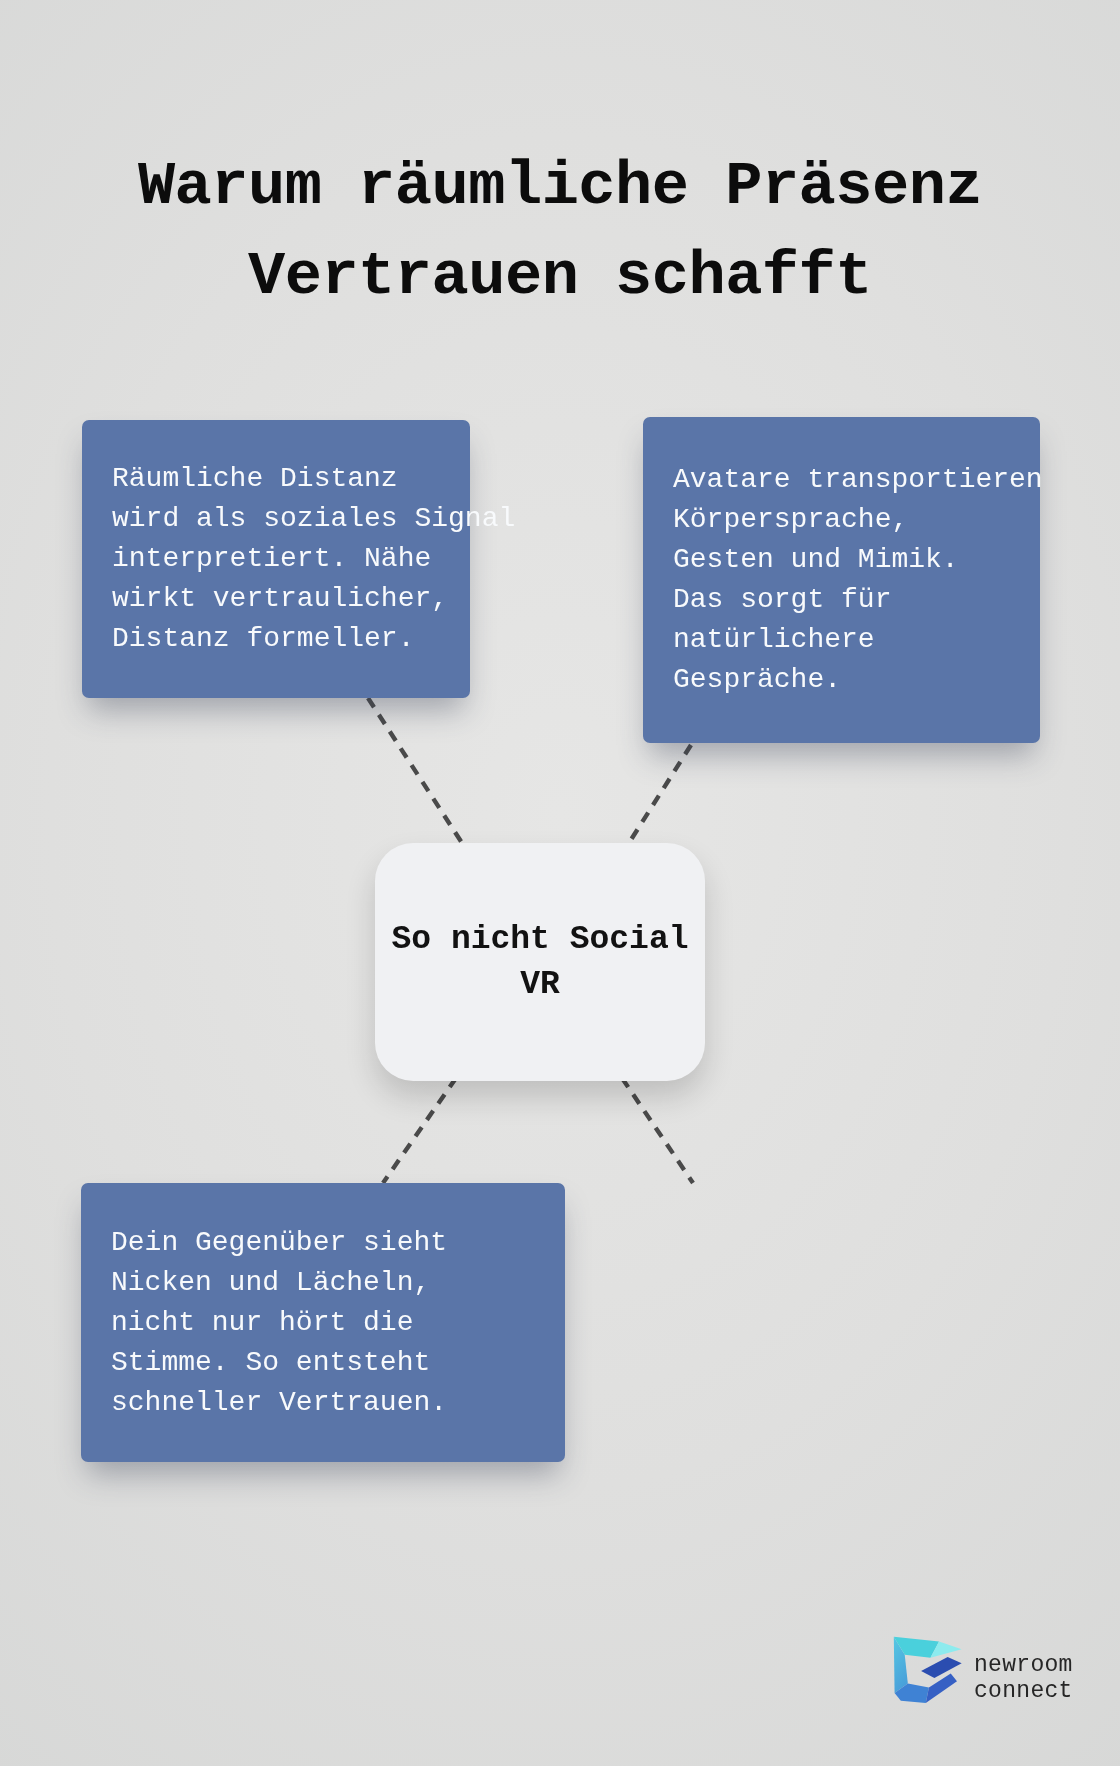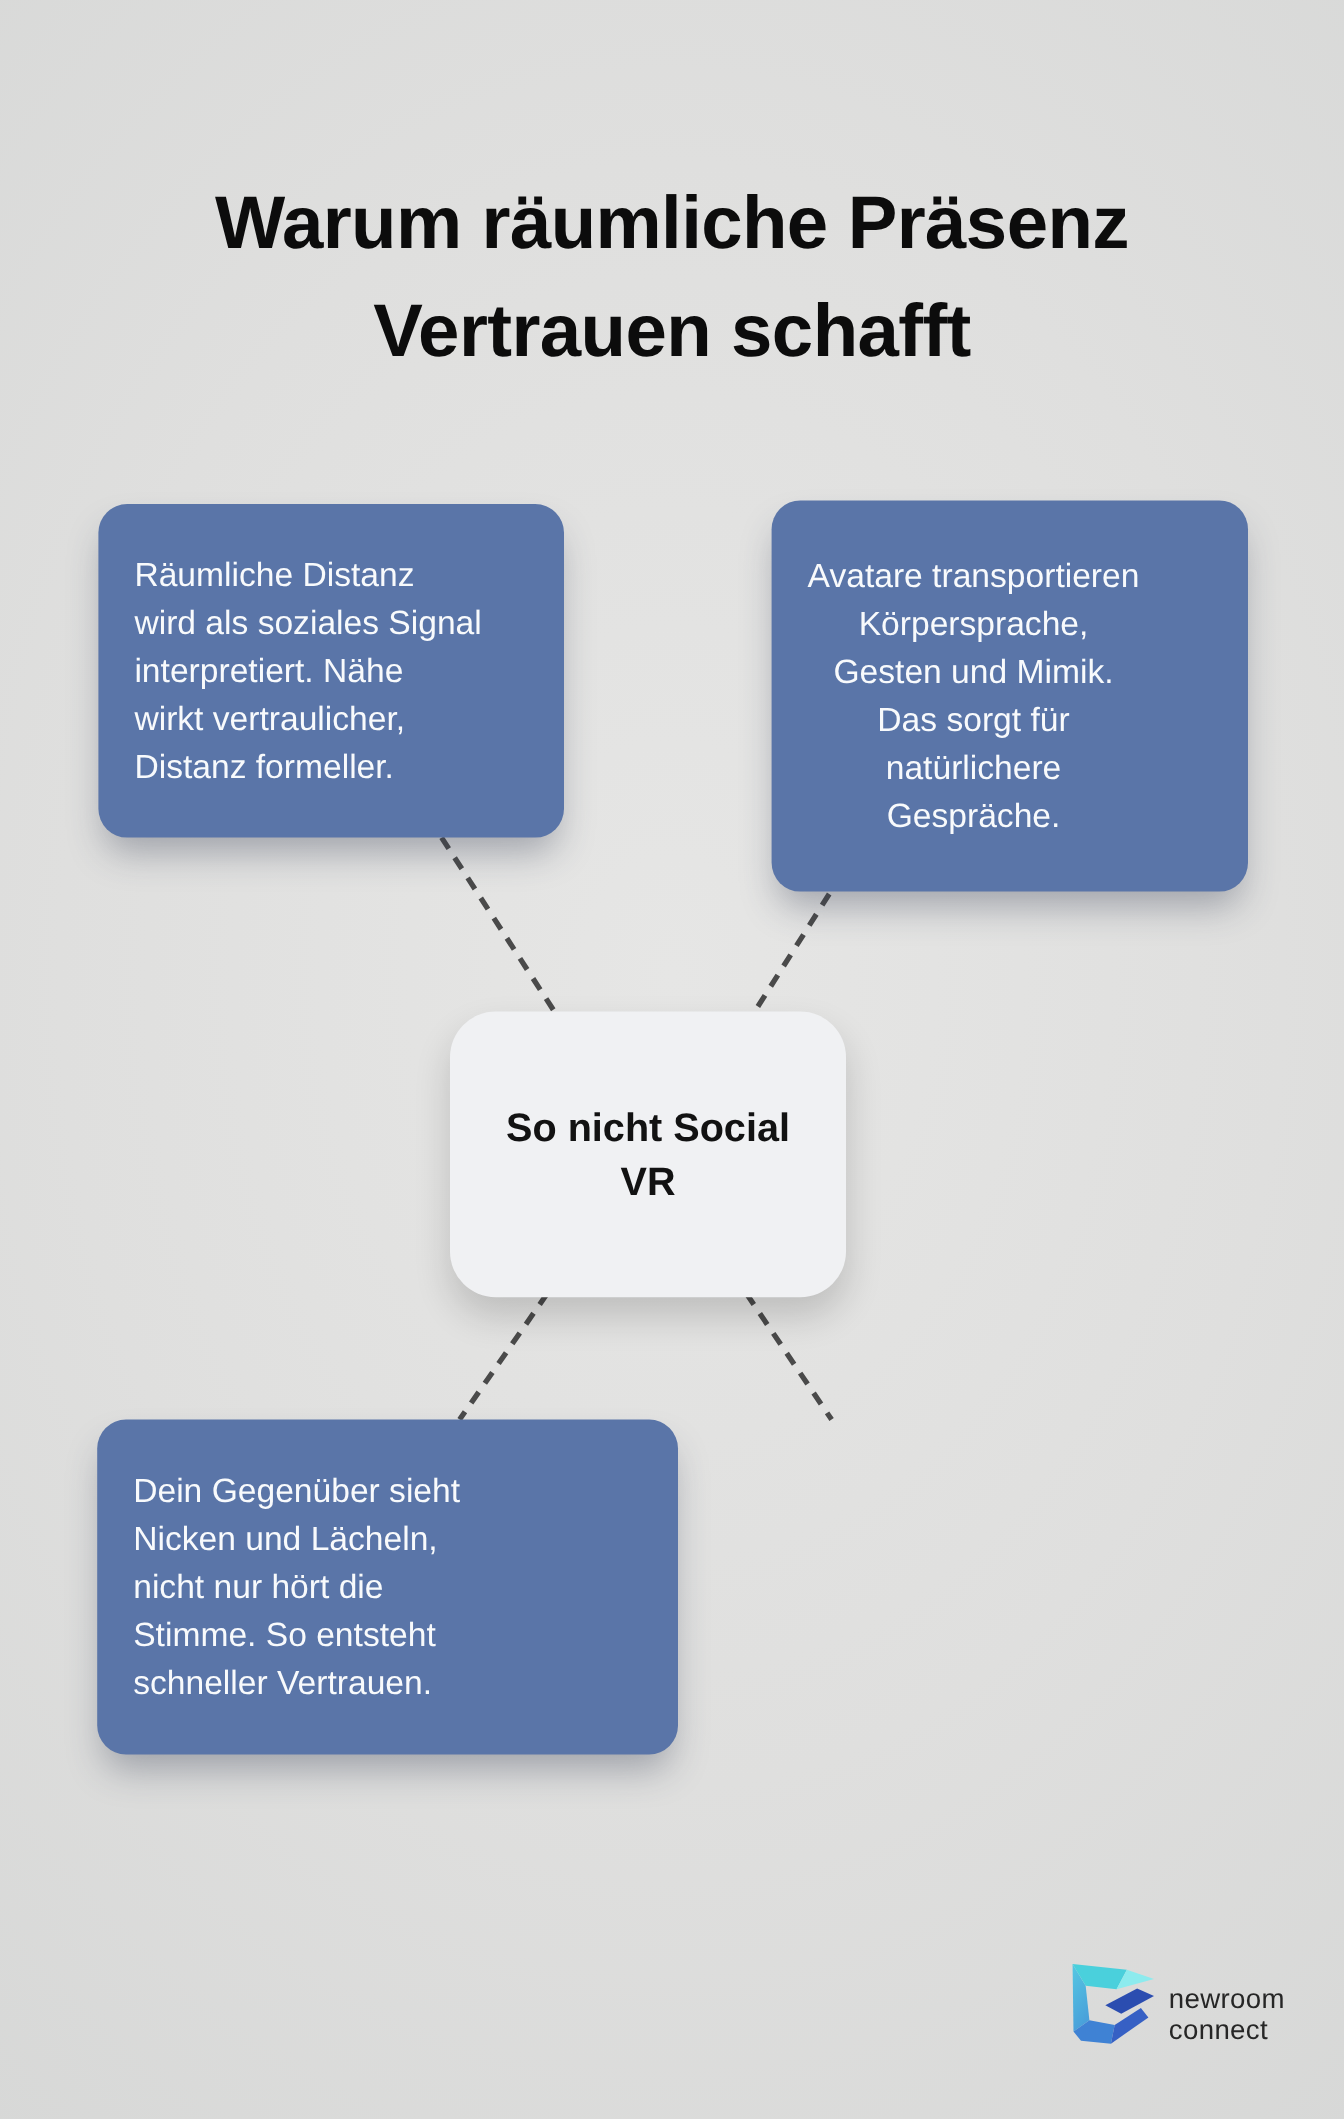--- a/index.html
+++ b/index.html
@@ -3,21 +3,21 @@
 <meta charset="utf-8">
 <style>
   html, body { margin:0; padding:0; background:#d4d5d4; }
   .canvas {
     position: relative;
     width: 1120px;
     height: 1766px;
     margin: 0 auto;
     overflow: hidden;
     background: radial-gradient(ellipse 980px 1300px at 50% 46%, #e6e6e5 0%, #dfdfde 52%, #d6d7d6 100%);
-    font-family: Liberation Sans, sans-serif;
+    font-family: Liberation Mono, monospace;
   }
   .page-title {
     position: absolute;
     top: 100px;
     left: 0;
     width: 100%;
     text-align: center;
     font-size: 62px;
     line-height: 90px;
     font-weight: 800;
@@ -27,35 +27,35 @@
   }
   .connectors {
     position: absolute;
     left: 0; top: 0;
     width: 1120px; height: 1766px;
     z-index: 1;
   }
   .card {
     position: absolute;
     background: #5a75a8;
-    border-radius: 24px;
+    border-radius: 7px;
     color: #f8fafc;
     display: flex;
     align-items: center;
     box-shadow: 0 18px 30px -6px rgba(55, 62, 85, 0.38);
     z-index: 2;
   }
   .card-text {
     padding: 0 24px 0 30px;
     font-size: 28px;
     line-height: 40px;
     white-space: pre;
   }
   #card-top-left     { left: 82px;  top: 420px;  width: 388px; height: 278px; }
-  #card-top-right    { left: 643px; top: 417px;  width: 397px; height: 326px; text-align: center; }
+  #card-top-right    { left: 643px; top: 417px;  width: 397px; height: 326px; }
   #card-bottom-left  { left: 81px;  top: 1183px; width: 484px; height: 279px; }
   #card-bottom-right { left: 640px; top: 1183px; width: 392px; height: 322px; }
   .center-node {
     position: absolute;
     left: 375px; top: 843px;
     width: 330px; height: 238px;
     background: #f0f1f3;
     border-radius: 38px;
     box-shadow: 0 16px 30px rgba(0,0,0,0.16);
     display: flex;

